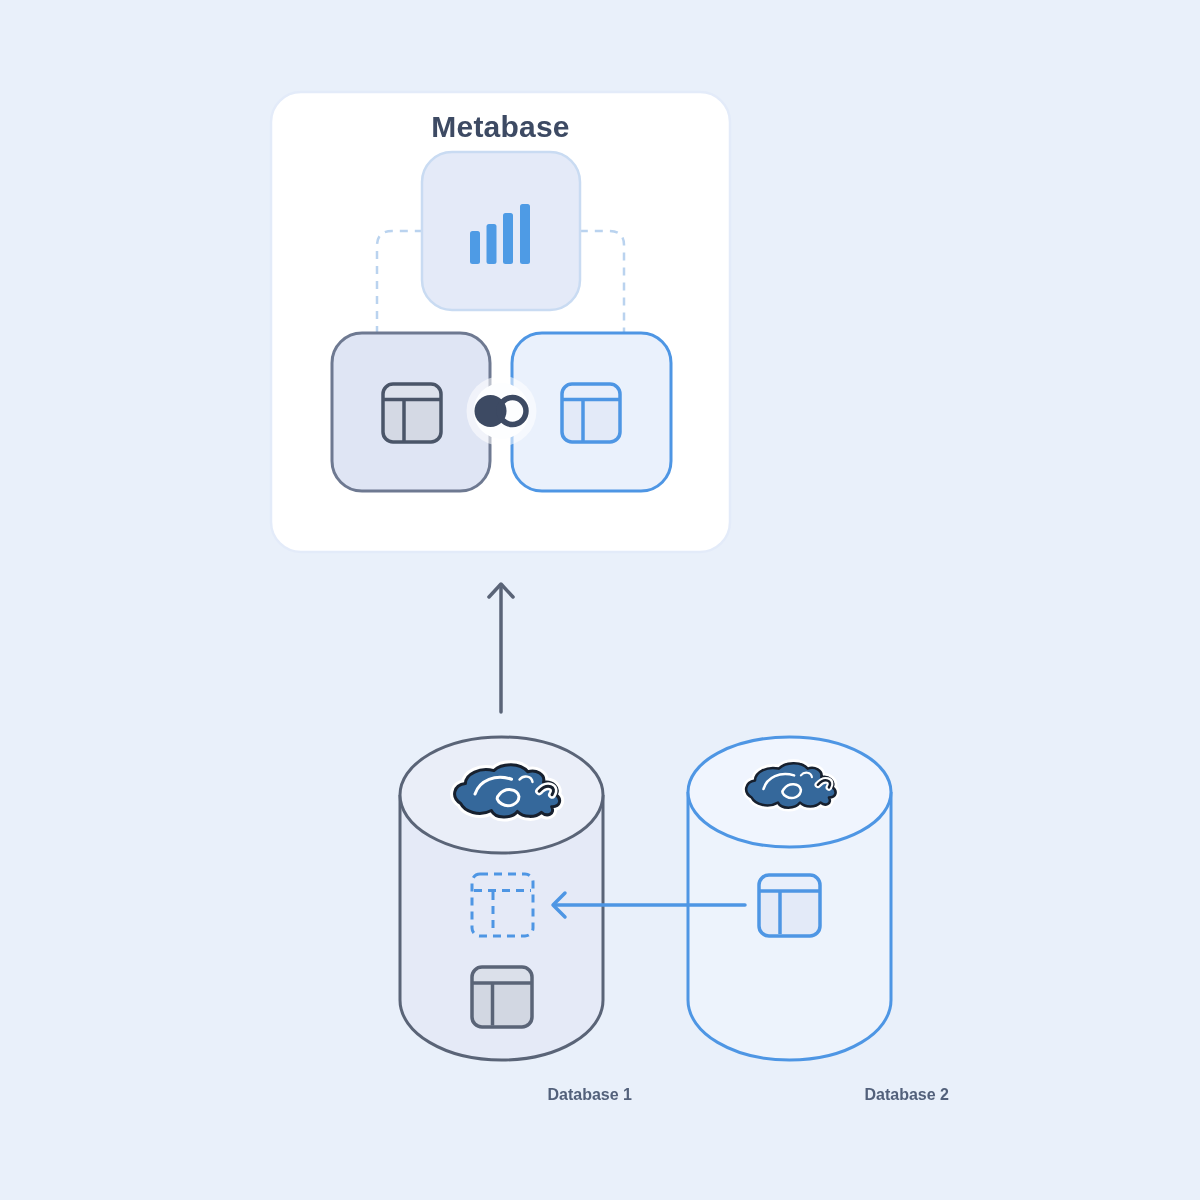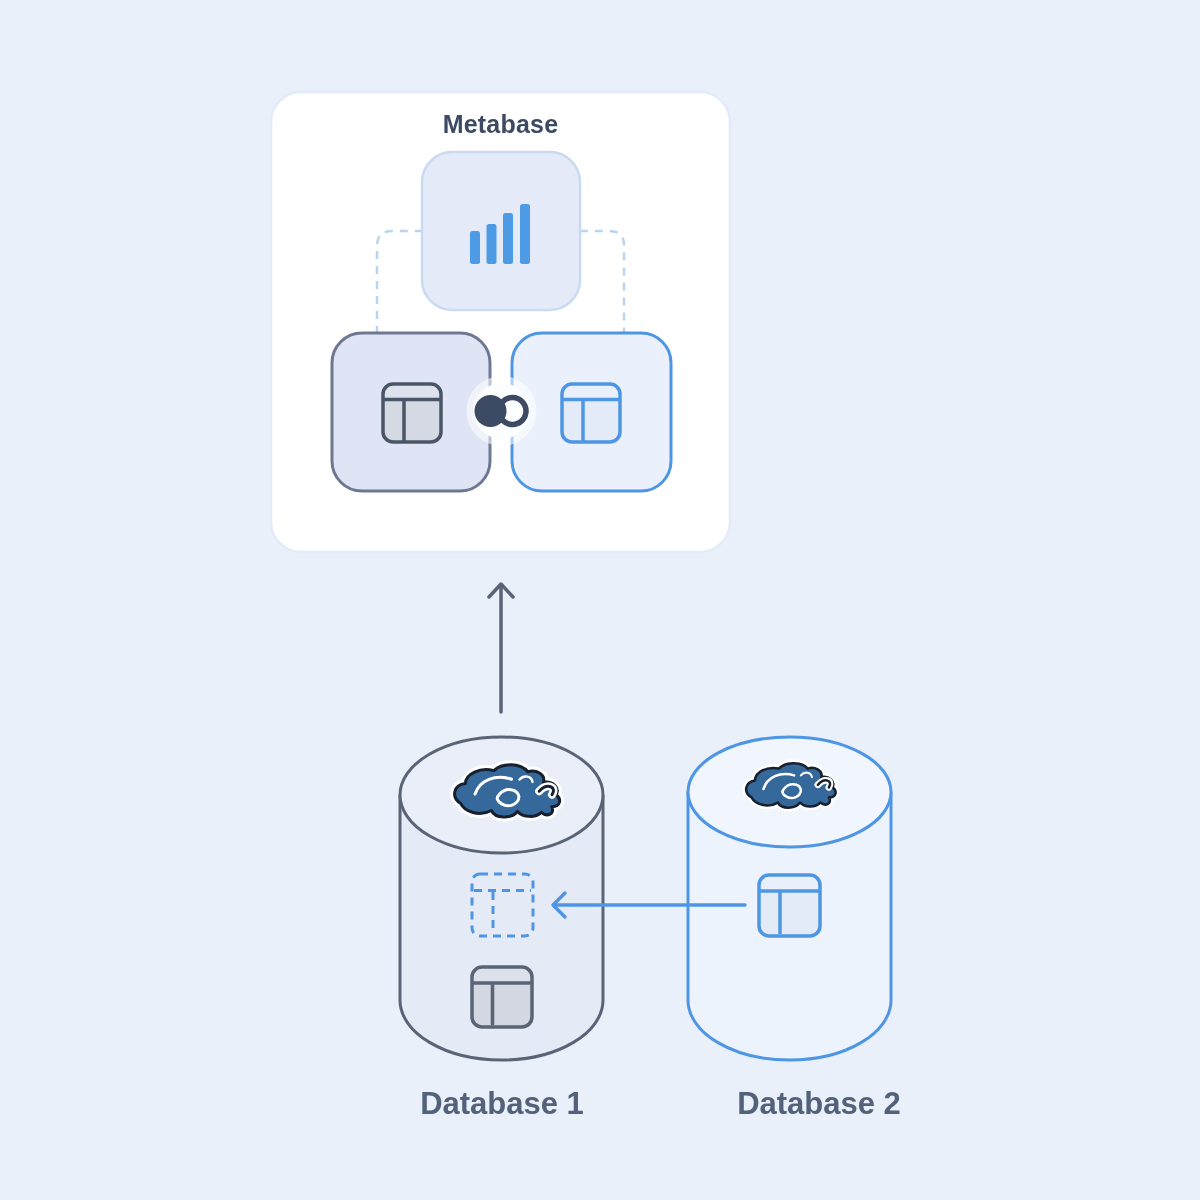--- a/index.html
+++ b/index.html
@@ -12,24 +12,24 @@
   .stage { position: relative; width: 1200px; height: 1200px; }
   .stage svg { position: absolute; left: 0; top: 0; }
   .txt {
     position: absolute;
     text-align: center;
     color: #53617B;
     -webkit-user-select: none; user-select: none;
   }
   .card-title {
     left: 271px; top: 110px; width: 459px;
-    font-size: 25px; font-weight: 700; color: #3D4A63;
+    font-size: 30px; font-weight: 700; color: #3D4A63;
     letter-spacing: 0.2px;
   }
-  .db-label { top: 1086px; width: 260px; font-size: 31px; font-weight: 700; }
+  .db-label { top: 1086px; width: 260px; font-size: 16px; font-weight: 700; text-align: right; }
   .db1-label { left: 372px; }
   .db2-label { left: 689px; }
 </style>
 </head>
 <body>
 
 <div class="stage">
 
   <svg width="1200" height="1200" viewBox="0 0 1200 1200">
 

